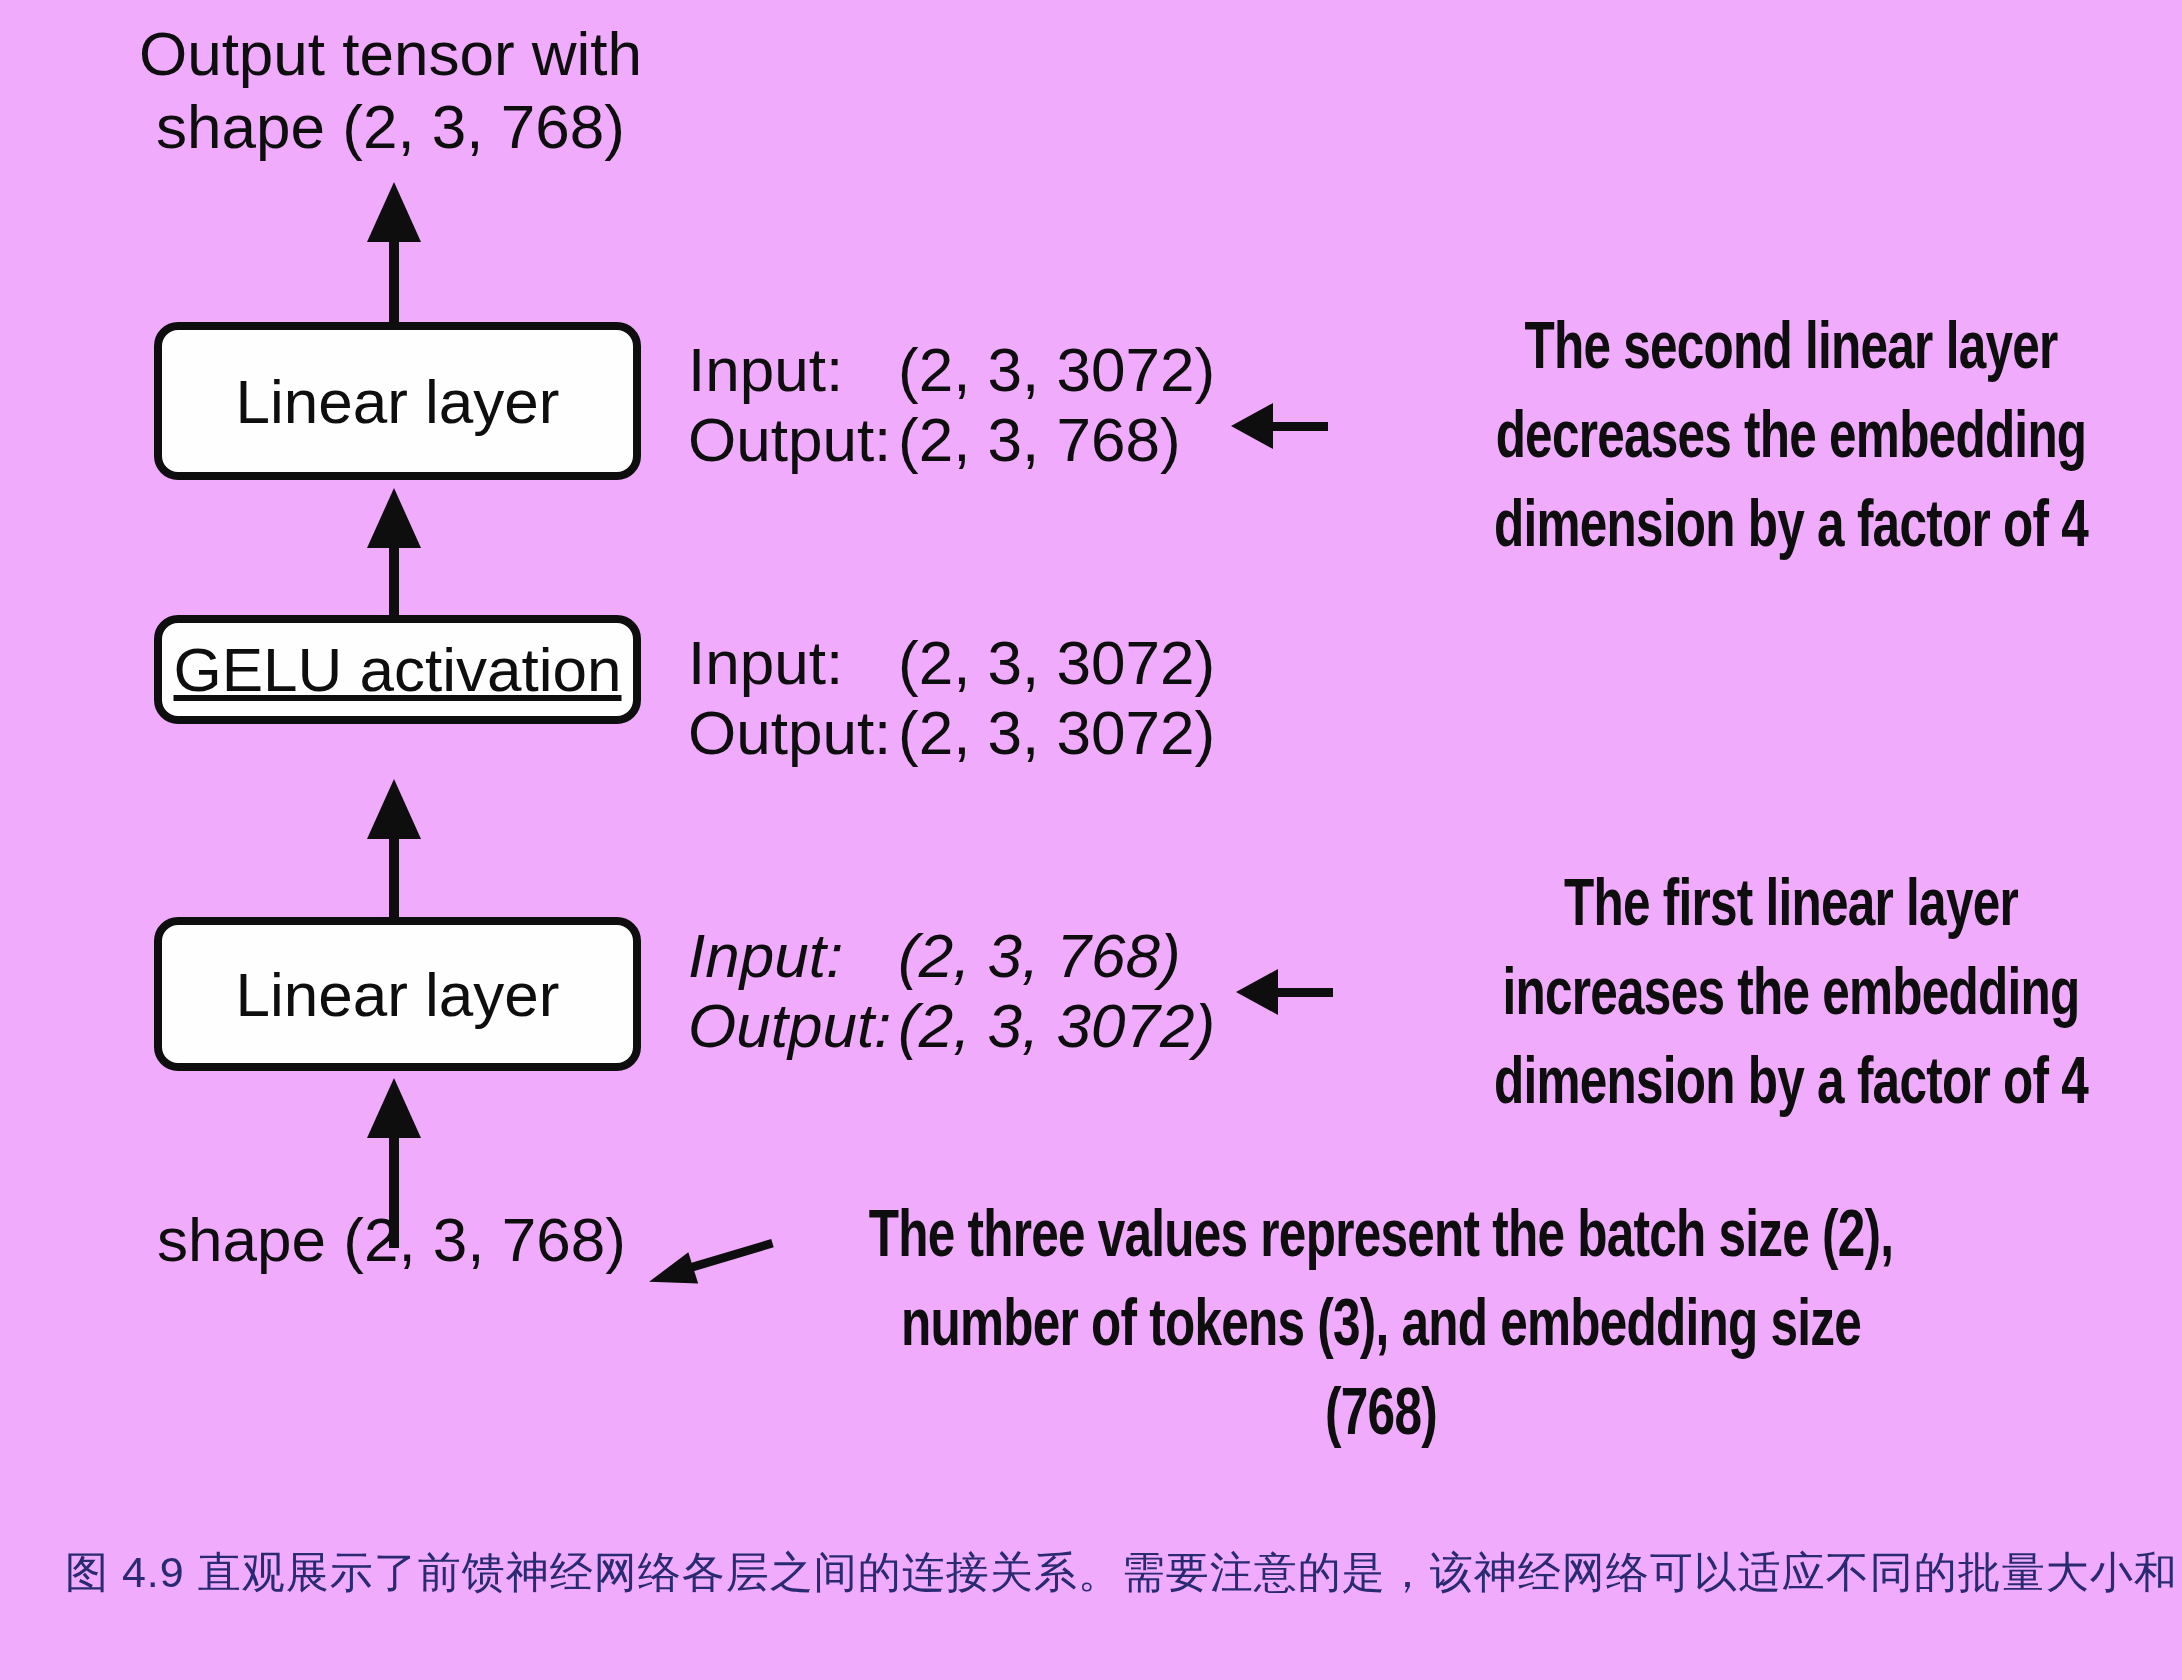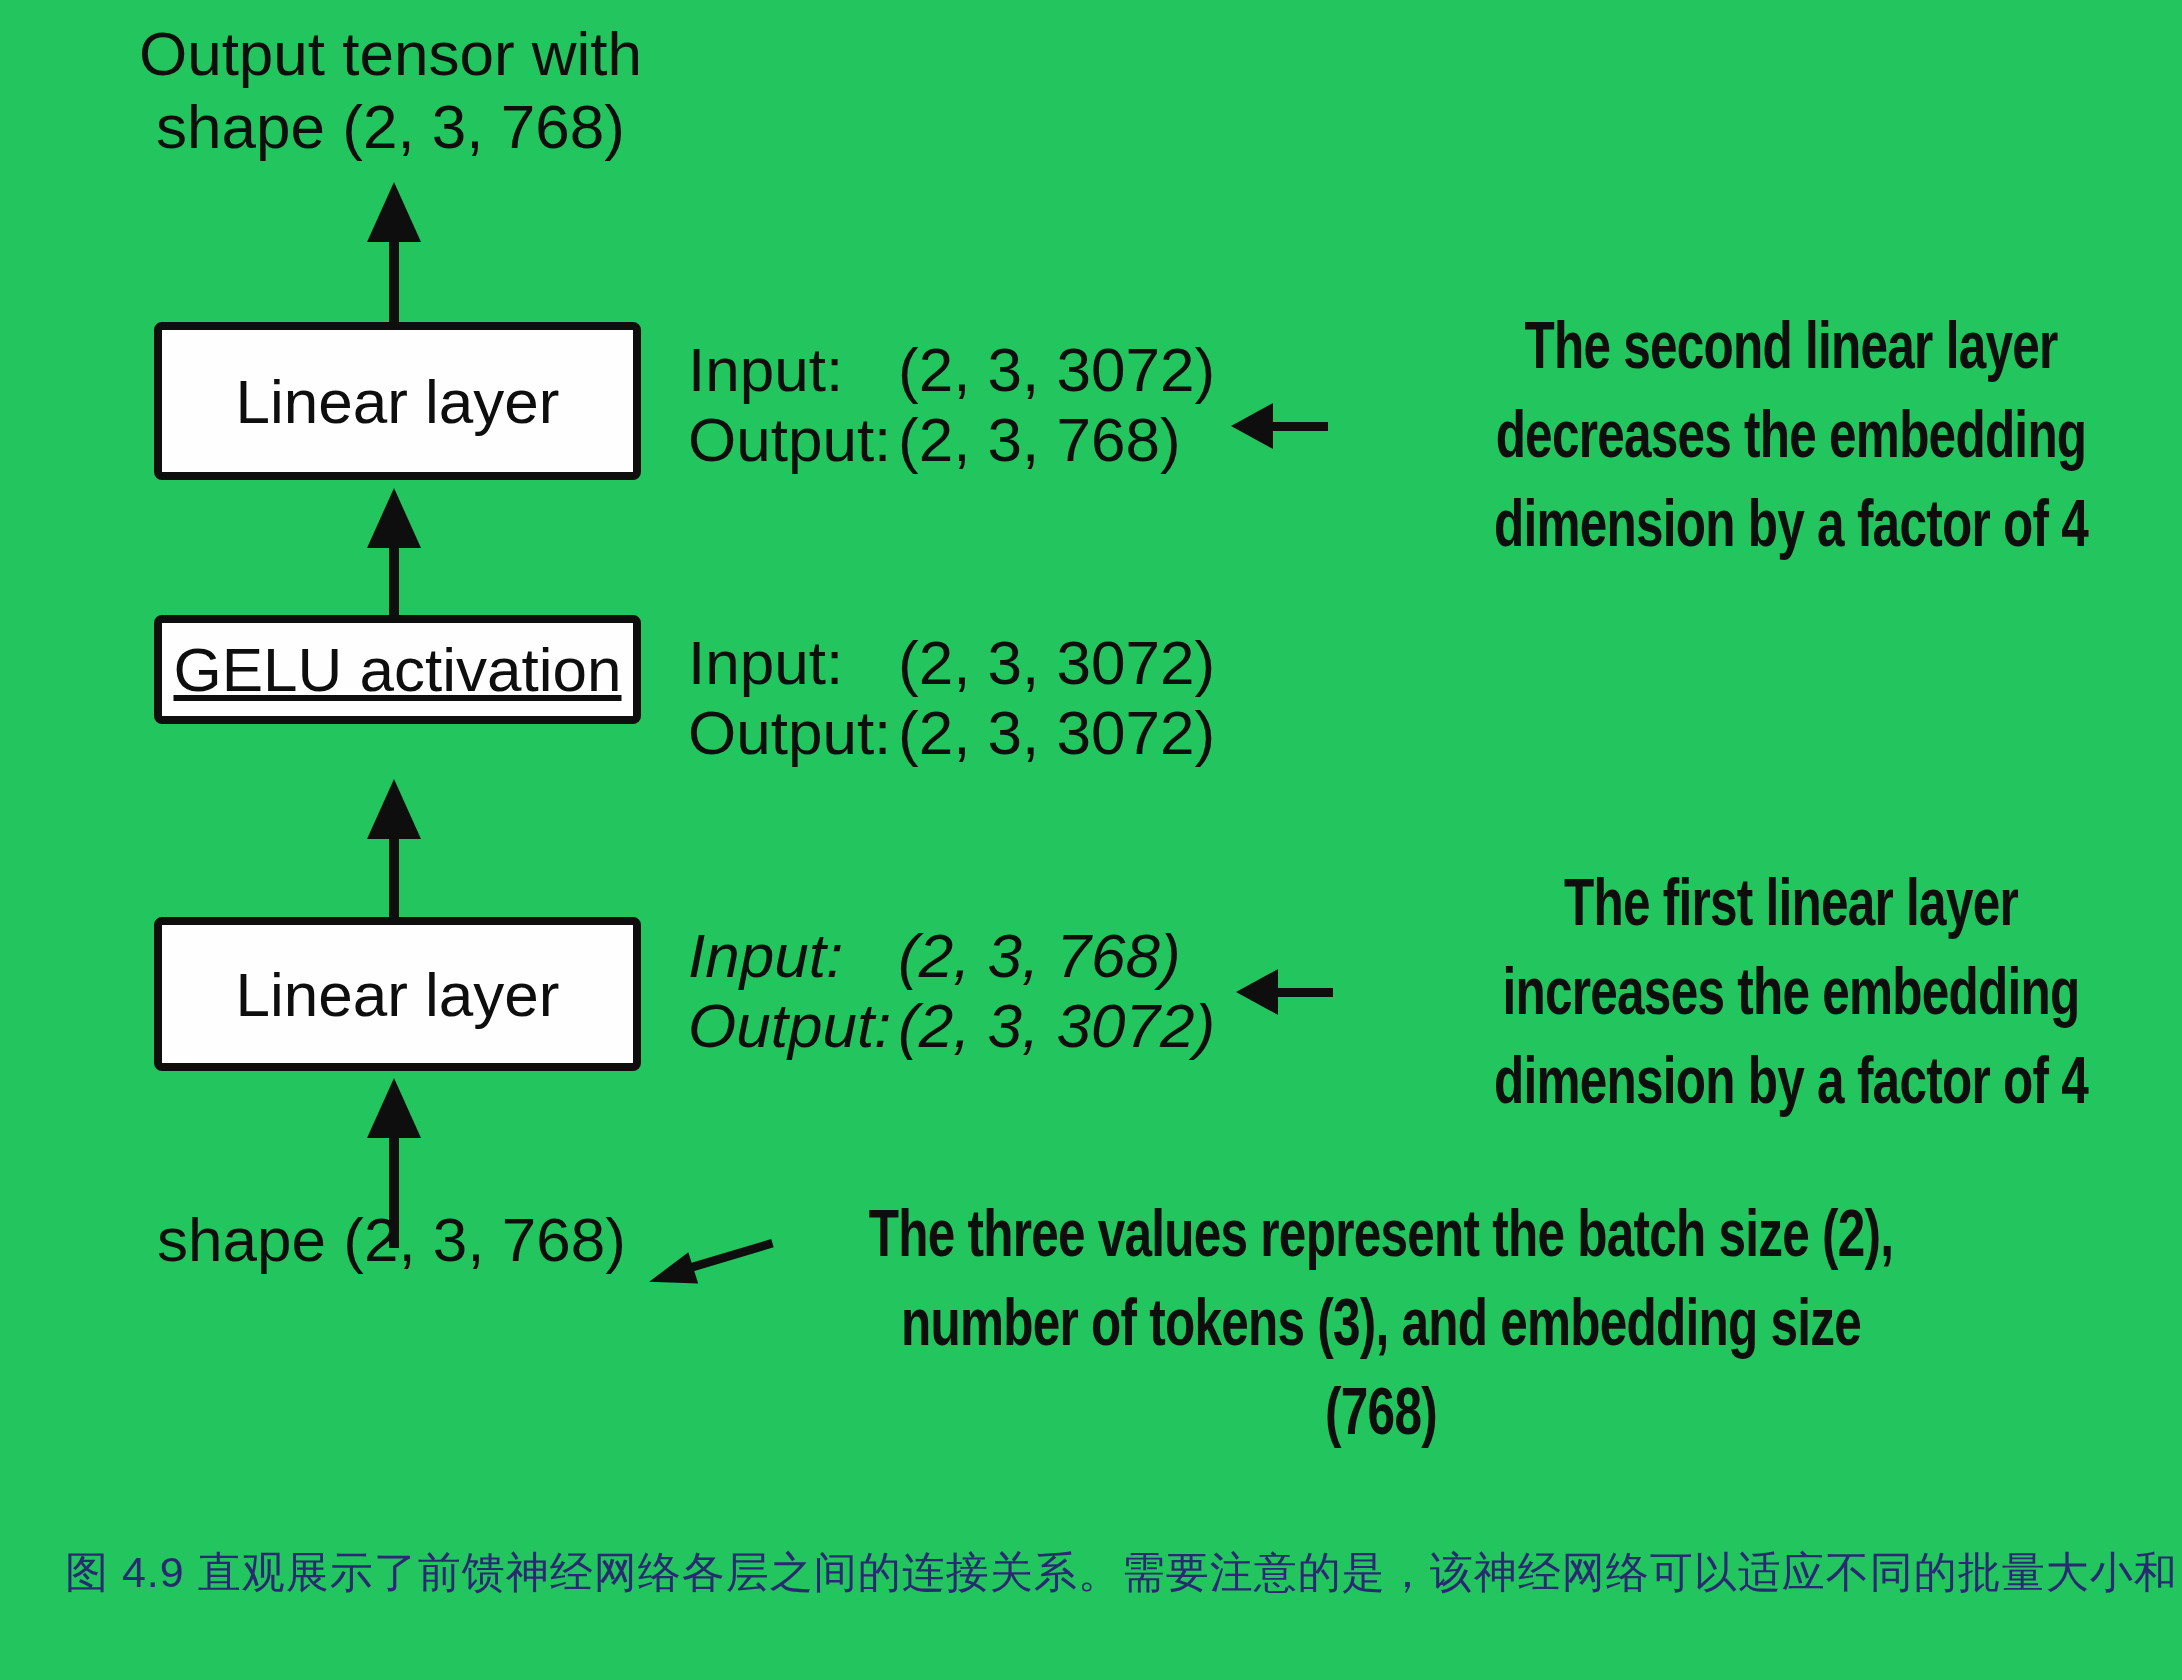--- a/index.html
+++ b/index.html
@@ -14,21 +14,21 @@
     overflow:hidden;
     font-family:"Liberation Sans","DejaVu Sans",sans-serif;
     color:var(--ink);
   }
   
   .node-box{
     position:absolute;
     left:154px;
     width:487px;
     border:8.7px solid var(--ink);
-    border-radius:8px;
+    border-radius:24px;
     background:#fefefe;
     box-sizing:border-box;
     display:flex;
     align-items:center;
     justify-content:center;
     font-size:62px;
     letter-spacing:0px;
   }
   .box1{top:322px;height:158px;}
   .box2{top:615px;height:109px;text-decoration:underline;}
@@ -114,21 +114,21 @@
     top:1537px;
     width:2140px;
     font-size:43px;
     line-height:70px;
     letter-spacing:1px;
   }
 </style>
 </head>
 <body>
 
-<div class="stage" style="background: #22c55e;">
+<div class="stage" style="background: #f0abfc;">
 
   <div class="tensor-label out-label">
     <div>Output tensor with</div>
     <div>shape (2, 3, 768)</div>
   </div>
 
   <div class="varrow varrow1">
     <div class="head"></div>
     <div class="shaft"></div>
   </div>

